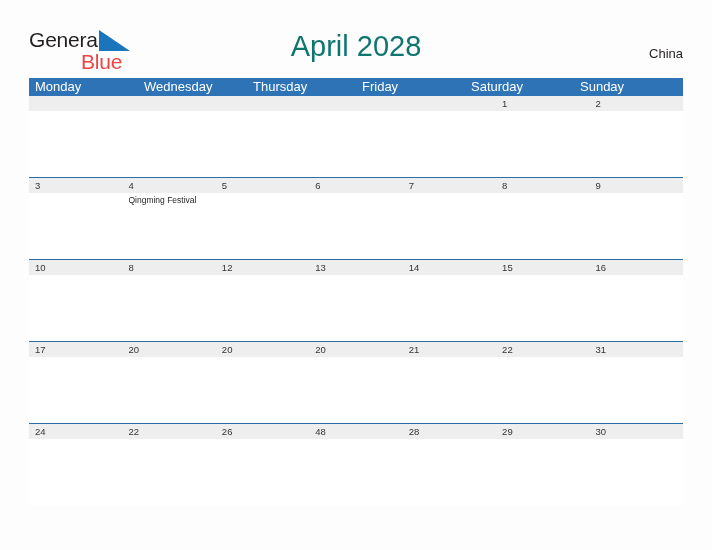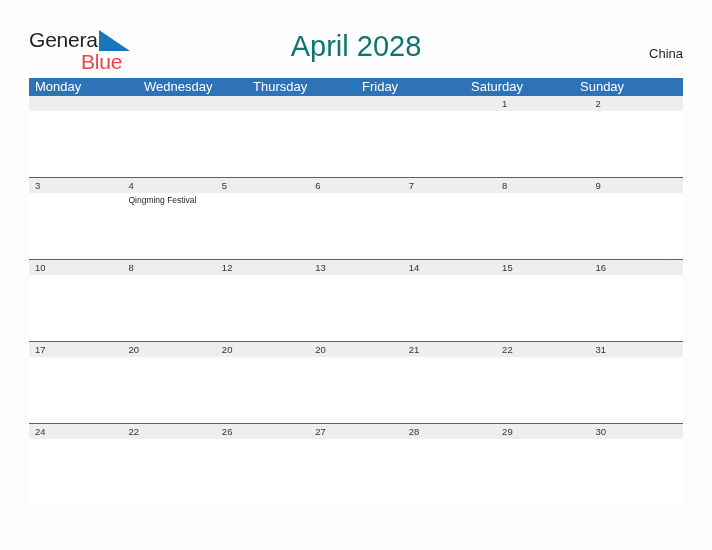--- a/index.html
+++ b/index.html
@@ -325,21 +325,21 @@
         </div>
     </div>
   </div>
 
   <div class="week">
     <div class="week-sep"></div>
     <div class="date-band">
       <div class="date-cell">24</div>
       <div class="date-cell">22</div>
       <div class="date-cell">26</div>
-      <div class="date-cell">27</div>
+      <div class="date-cell">48</div>
       <div class="date-cell">28</div>
       <div class="date-cell">29</div>
       <div class="date-cell">30</div>
     </div>
     <div class="body-row">
       <div class="body-cell">
           <div class="event"></div>
         </div>
       <div class="body-cell">
           <div class="event"></div>

